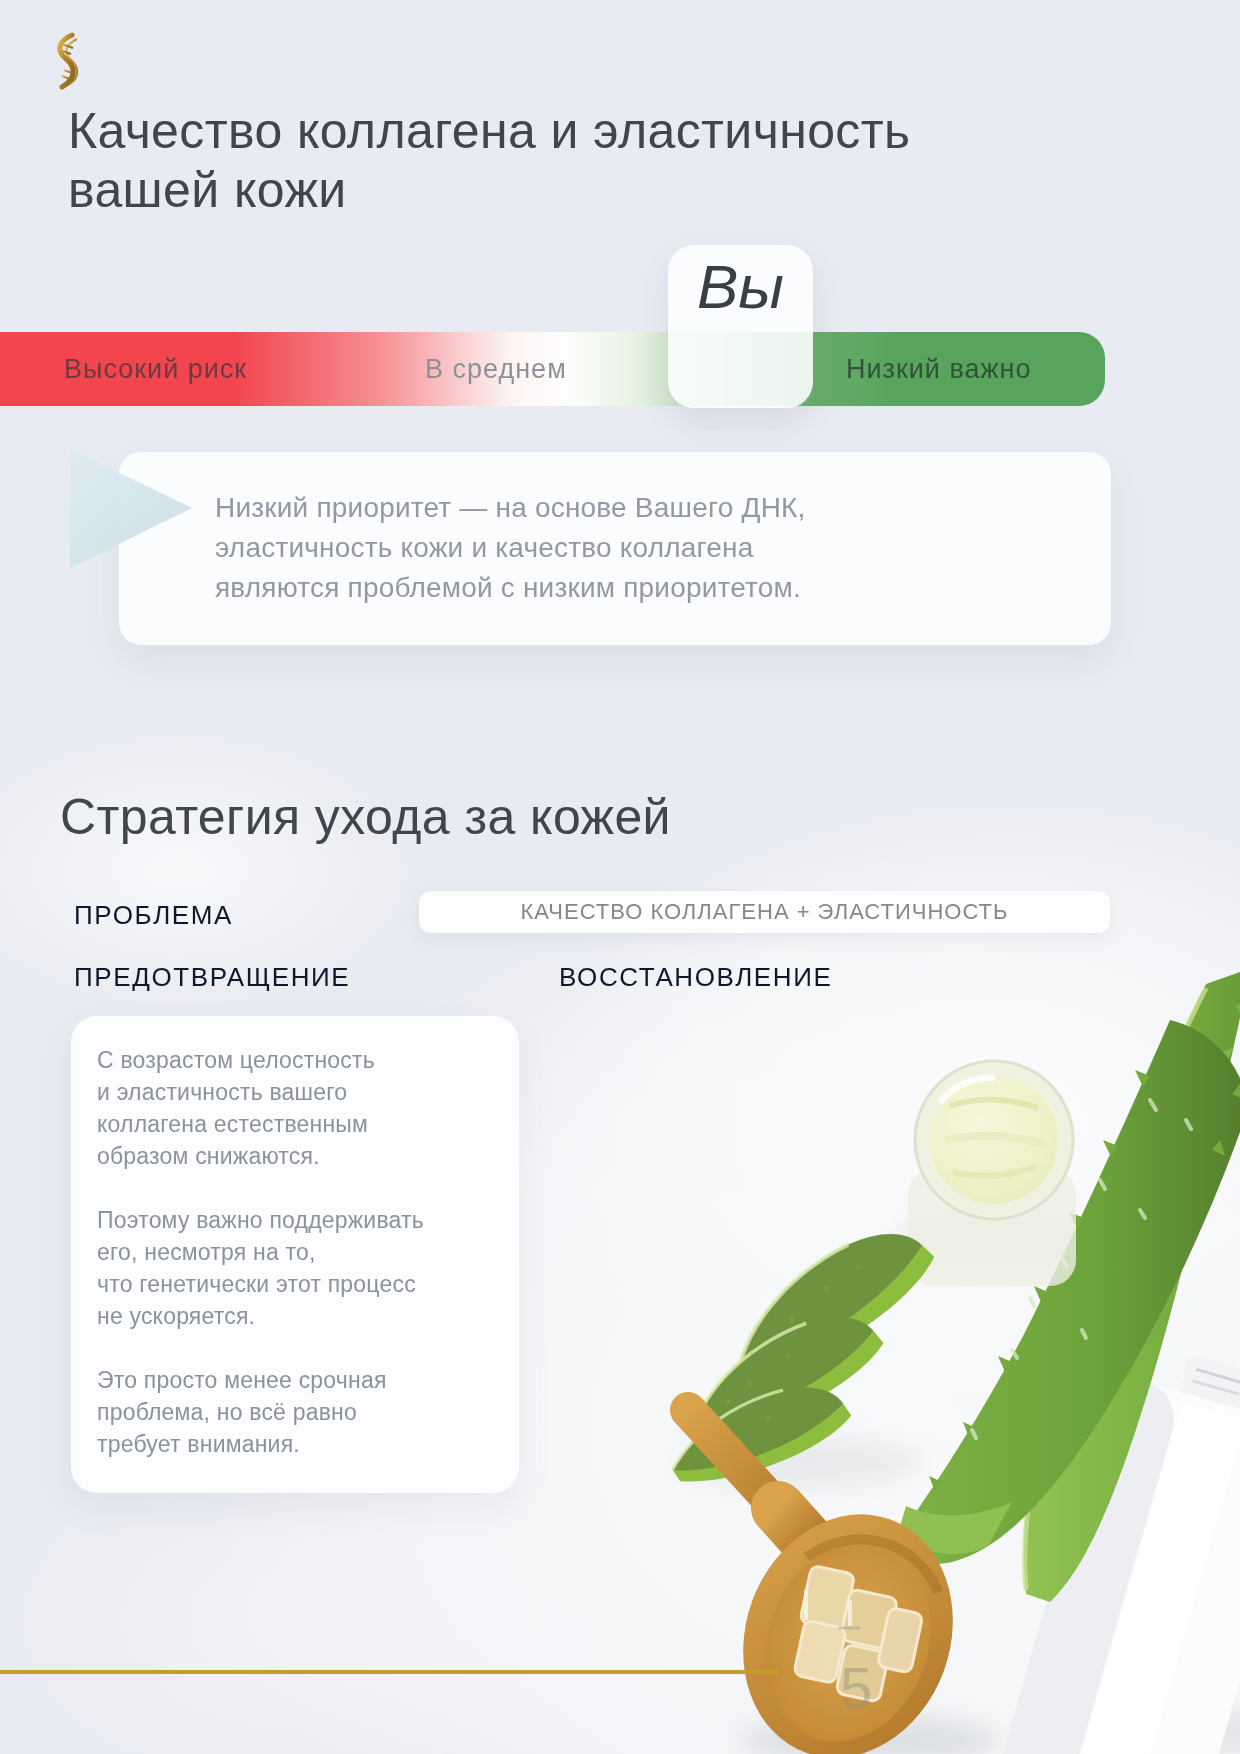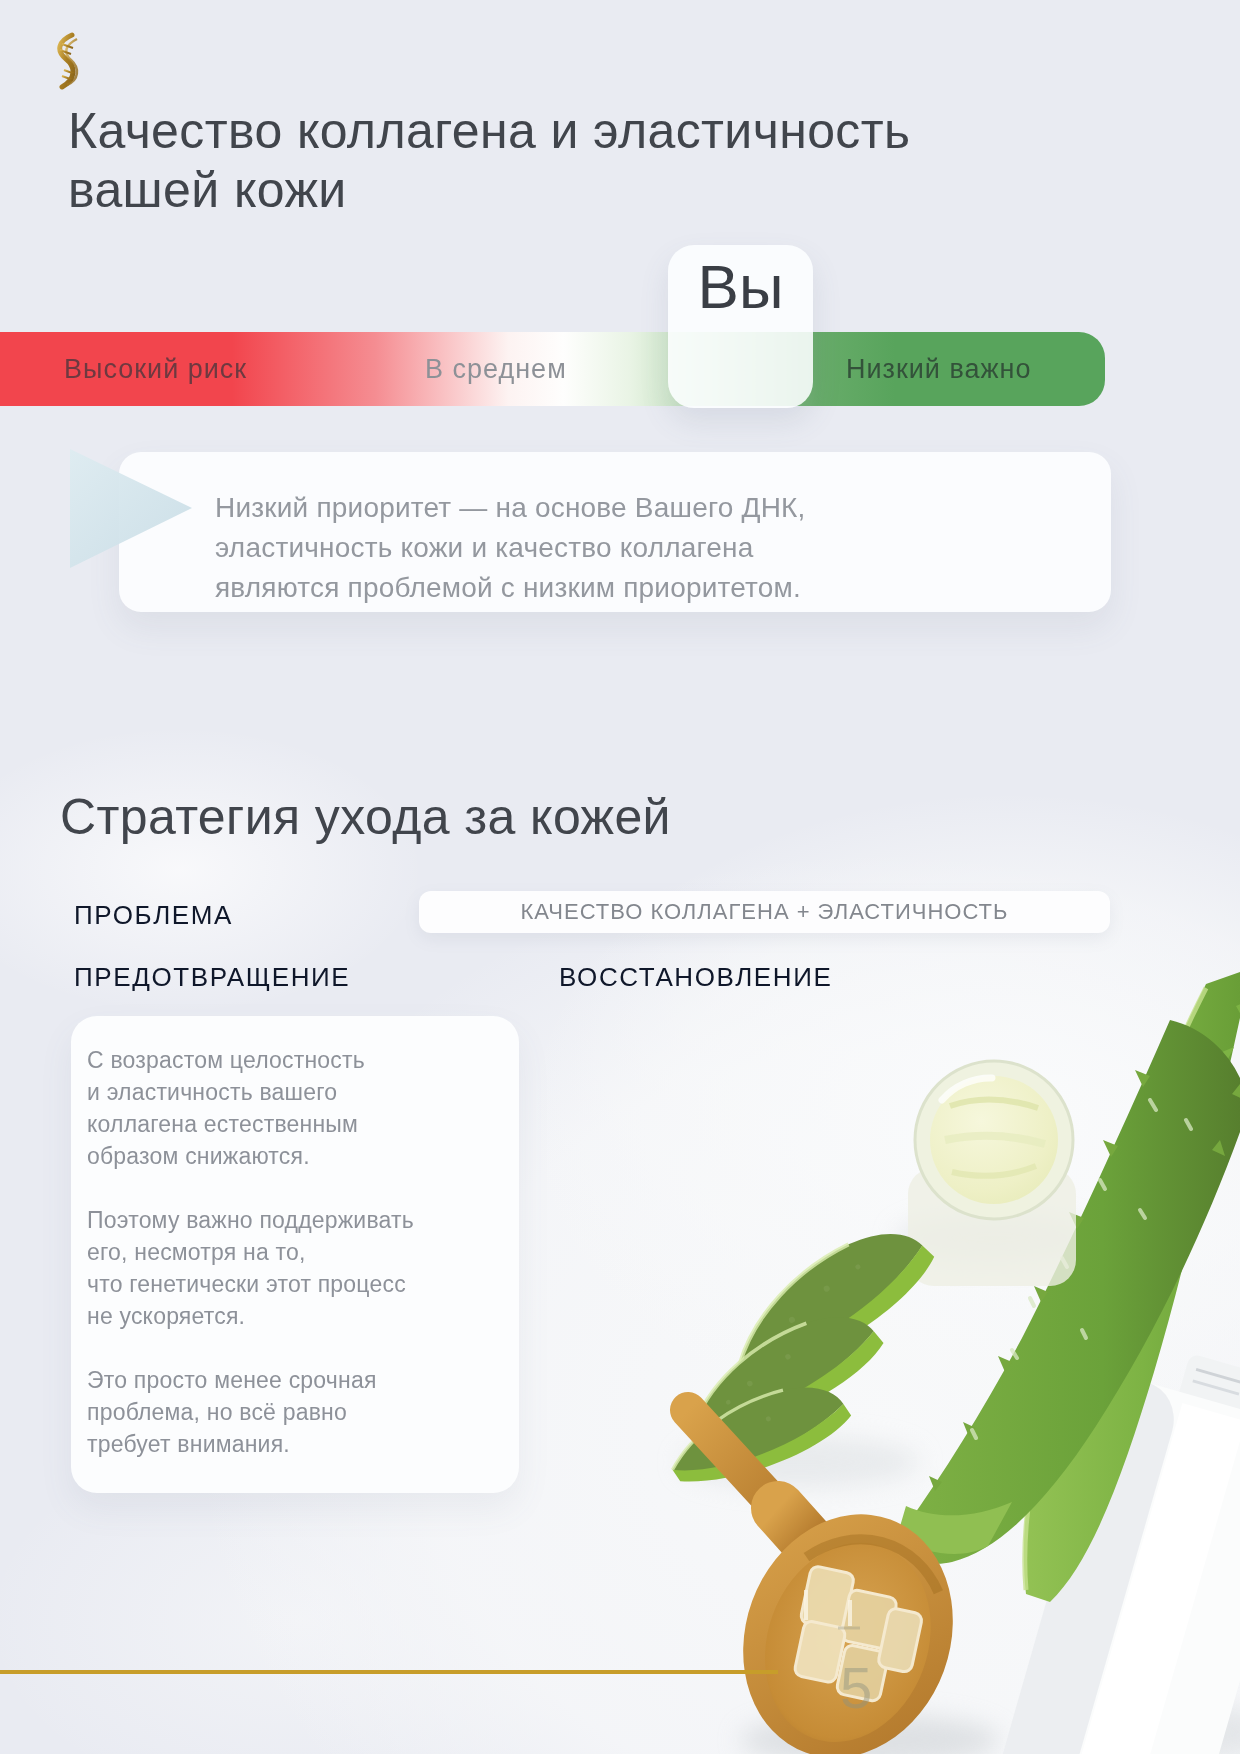--- a/index.html
+++ b/index.html
@@ -19,31 +19,31 @@
   h1{font-size:50px;line-height:59px;white-space:pre-line;}
   h2{font-size:50px;line-height:59px;}
   .bar{left:0;top:332px;width:1098px;height:74px;border-radius:0 26px 26px 0;
     background:linear-gradient(90deg,#f2454d 0%,#f2454d 21%,#f58d92 34%,#fdf3f2 46%,
       #fefefd 51%,#e9f4e5 57%,#b4d8af 65%,#68ac6a 74%,#58a45c 81%,#58a45c 100%);padding-left:7px;}
   .bar-label{position:absolute;top:0;height:100%;display:flex;align-items:center;
     font-size:27px;font-weight:300;letter-spacing:1px;}
   .you-card{left:668px;top:245px;width:145px;height:163px;border-radius:26px;
     background:rgba(252,254,255,.88);box-shadow:0 14px 30px rgba(80,95,120,.12);
     display:flex;justify-content:center;align-items:flex-start;}
-  .you-card span{font-size:62px;font-weight:300;color:#3a3e45;margin-top:6px;}
-  .callout-card{left:119px;top:452px;width:992px;height:160px;border-radius:22px;
+  .you-card span{font-size:62px;font-weight:300;color:#3a3e45;margin-top:6px;font-style:italic;}
+  .callout-card{left:119px;top:452px;width:992px;height:193px;border-radius:22px;
     background:#fbfcfe;box-shadow:0 16px 34px rgba(90,100,125,.09);}
   .callout-text{position:absolute;left:96px;top:36px;font-size:28px;line-height:40px;
     color:#94989f;font-weight:300;white-space:pre-line;letter-spacing:.2px;}
   .small-label{font-size:26px;letter-spacing:1.6px;color:#0f172a;font-weight:300;}
   .pill{left:419px;top:891px;width:691px;height:42px;border-radius:12px;background:#fdfdfe;
     box-shadow:0 6px 16px rgba(120,130,150,.10);display:flex;align-items:center;justify-content:center;
     font-size:22px;letter-spacing:1px;color:#83878e;font-weight:300;}
   .text-card{left:71px;top:1016px;width:448px;height:477px;border-radius:26px;background:#fcfdfe;
-    box-shadow:0 16px 34px rgba(90,100,125,.08);box-sizing:border-box;padding:28px 18px 0 16px;}
+    box-shadow:0 16px 34px rgba(90,100,125,.08);box-sizing:border-box;padding:28px 18px 0 26px;}
   .text-card p{margin:0 0 32px 0;font-size:23px;line-height:32px;color:#8d9199;
     font-weight:300;white-space:pre-line;letter-spacing:.2px;}
   .z2{z-index:2;}
 </style>
 </head>
 <body>
 
 <div id="page">
 
   <div class="wash"></div>

